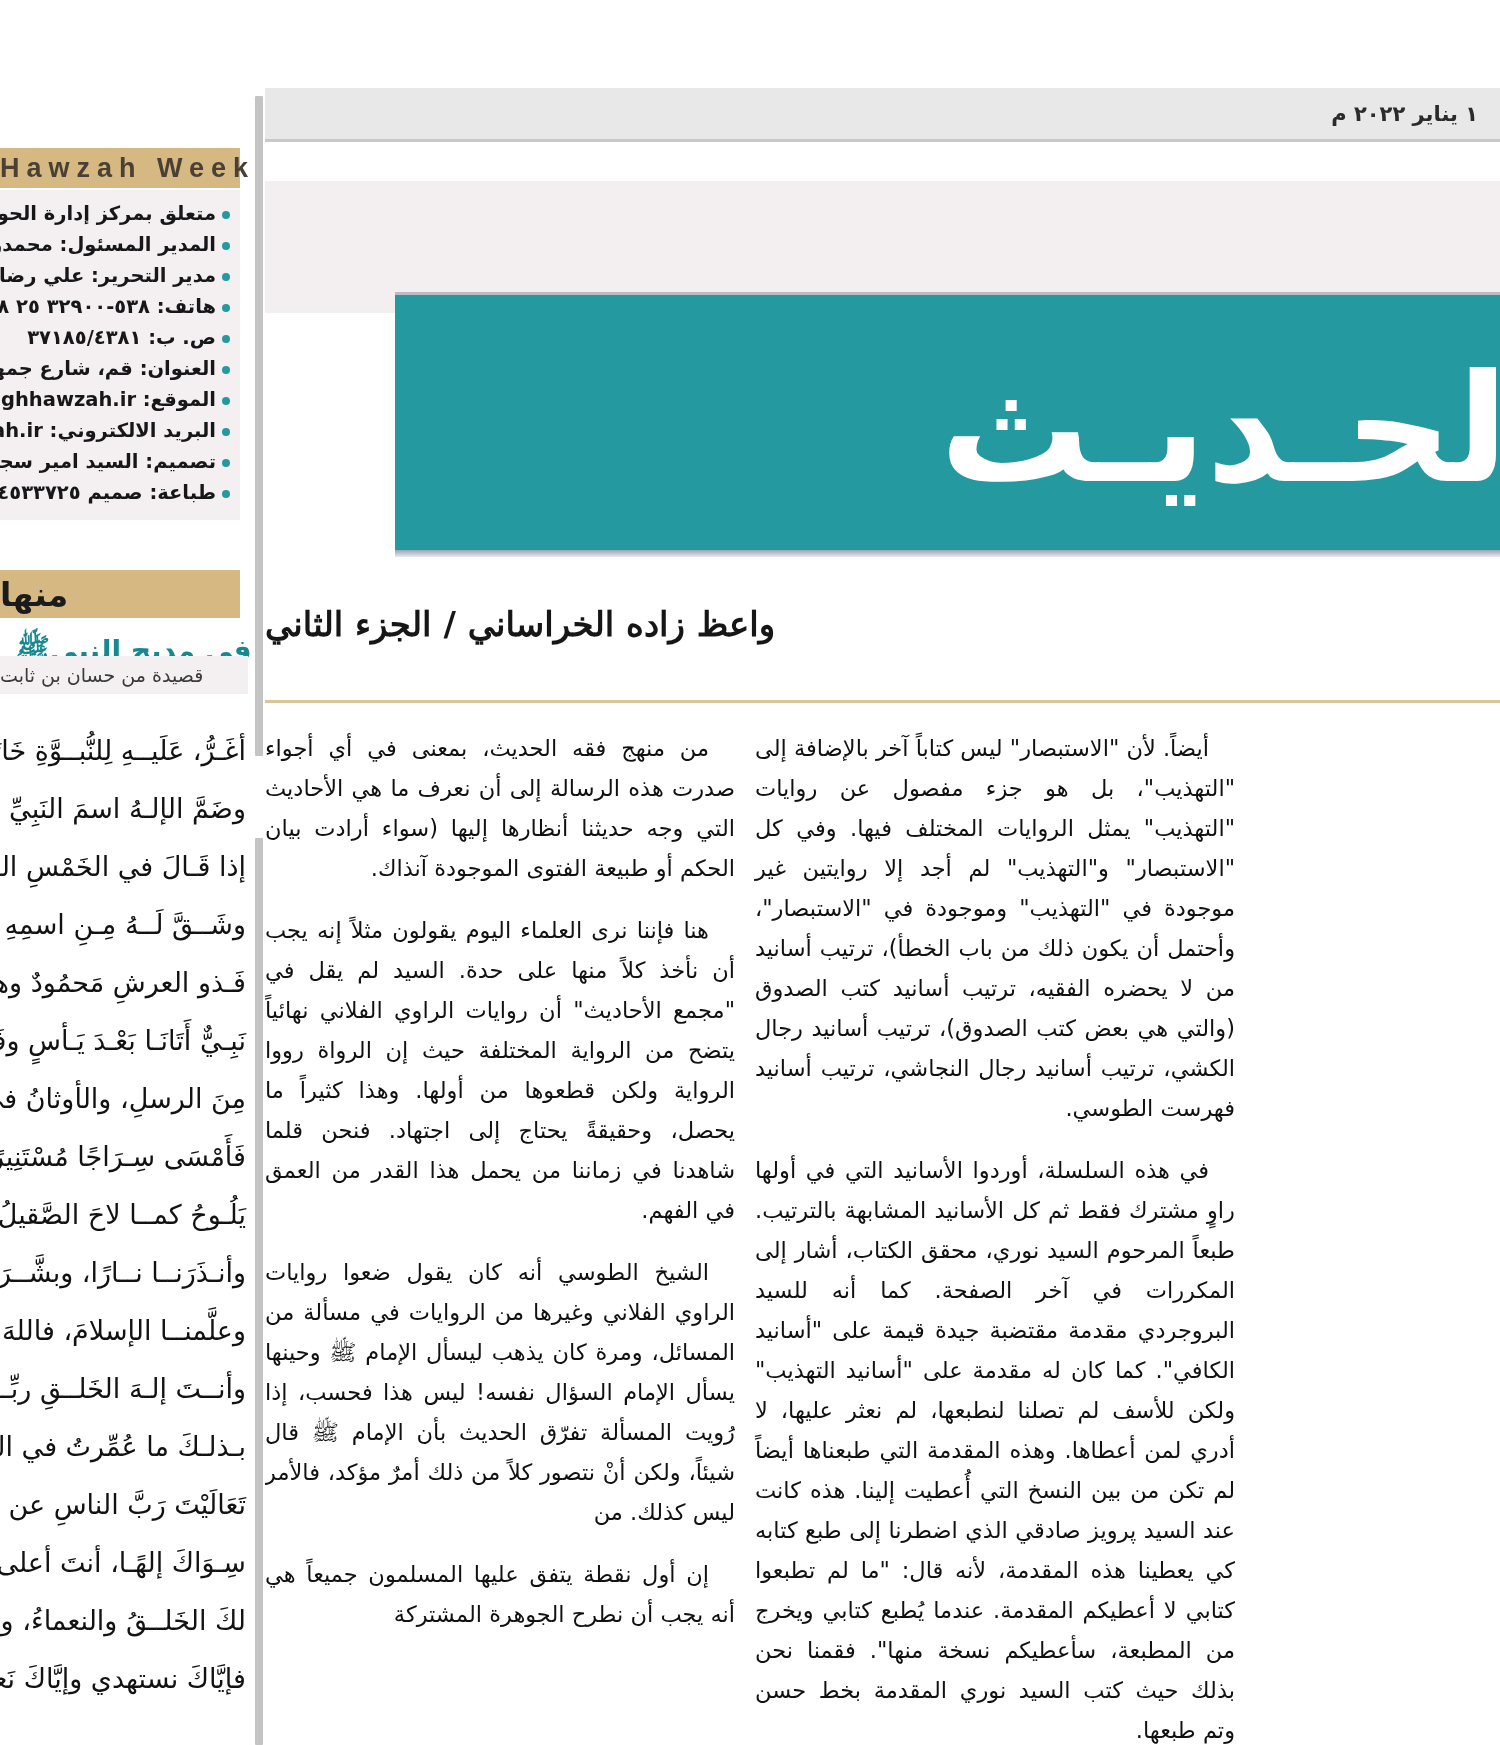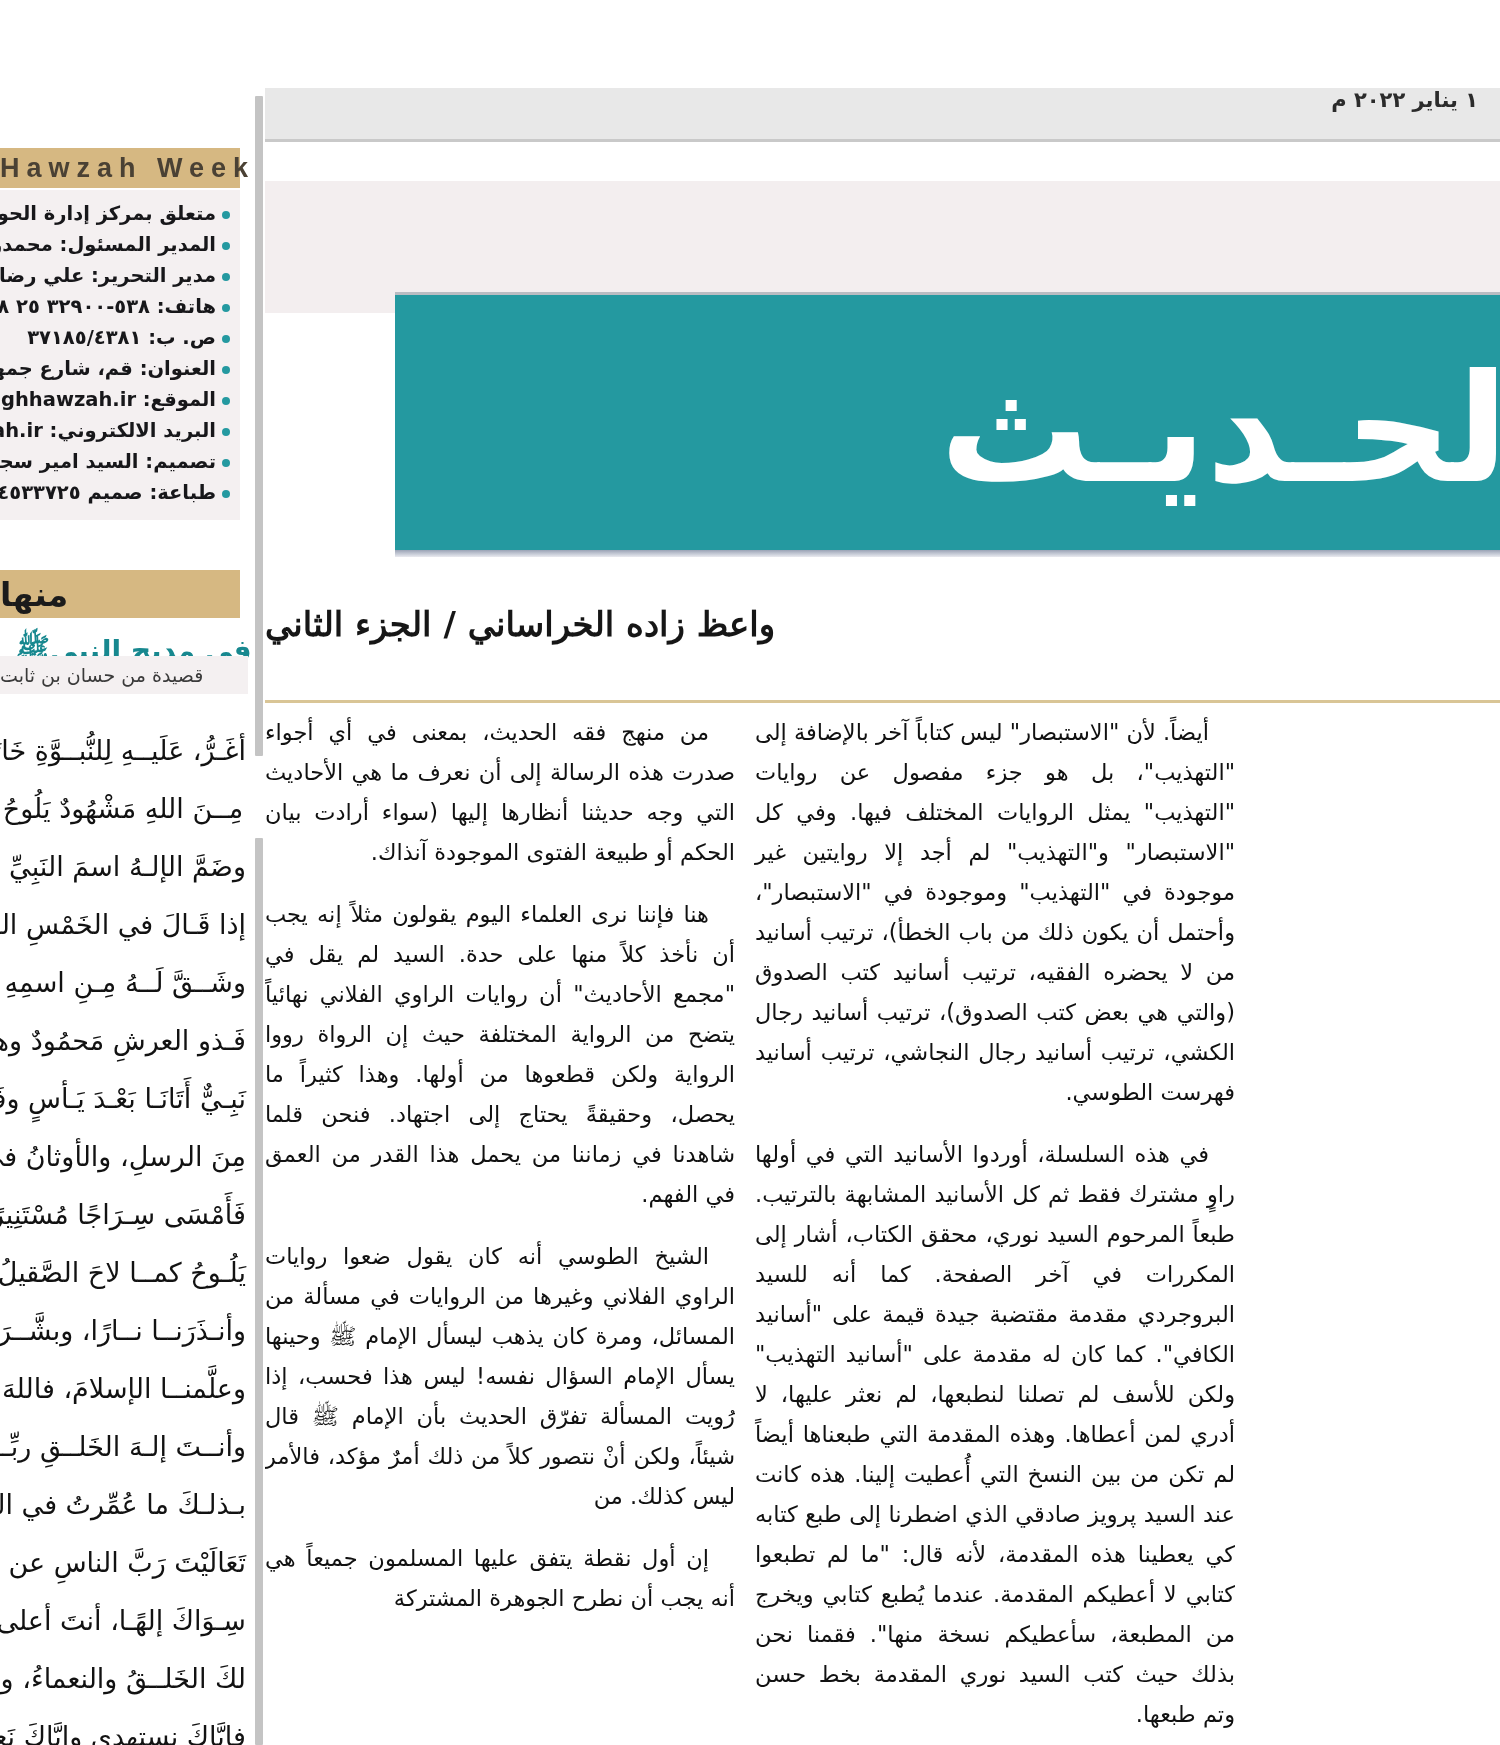--- a/index.html
+++ b/index.html
@@ -14,21 +14,21 @@
   
   .main{
     position:absolute;left:265px;top:0;width:1235px;height:1745px;
     background:#fff;
   }
 
   
   .header-strip{
     position:absolute;left:0;top:88px;width:1235px;height:54px;
     background:#e8e8e8;border-bottom:3px solid #c9c9c9;
-    display:flex;justify-content:flex-start;
+    display:flex;align-items:center;justify-content:flex-start;
     padding-left:0;box-sizing:border-box;
   }
   .header-date{
     font-size:21px;color:#2b2b2b;font-weight:600;
     padding-right:22px;direction:rtl;white-space:nowrap;
     font-family:"DejaVu Sans",sans-serif;
   }
   .header-pale{
     position:absolute;left:0;top:181px;width:1235px;height:132px;
     background:#f3eeef;
@@ -77,21 +77,21 @@
   }
   .col{
     width:470px;padding:0 0 0 0;box-sizing:border-box;
     direction:rtl;text-align:justify;
     font-size:22.5px;line-height:40px;color:#111;
     font-family:"DejaVu Sans",sans-serif;
     overflow:hidden;
   }
   .col.mid{width:500px;margin-right:265px;padding-left:20px;}
   .col.right{width:470px;padding-right:0px;}
-  .col p{margin:0 0 22px 0;text-indent:26px;}
+  .col p{margin:16px 0 22px 0;text-indent:26px;}
 
   
   .sidebar{
     position:absolute;left:0;top:0;width:252px;height:1745px;
     background:#ffffff;
   }
   .sb-divider{
     position:absolute;left:255px;top:96px;width:8px;height:660px;
     background:#c4c4c4;border-radius:1px;
   }
@@ -275,21 +275,20 @@
       <span><span>في مديح النبي</span><span class="sw">ﷺ</span></span>
     </div>
 
     <div class="poem-sub">
       <span>قصيدة من حسان بن ثابت</span>
     </div>
 
     <div class="poem-body" id="poem-body">
         <div class="verse">
           <div class="hemi-a">أغَـرُّ، عَلَيــهِ لِلنُّبــوَّةِ خَاتَمٌ</div>
-          <div class="hemi-b">مِــنَ اللهِ مَشْهُودٌ يَلُوحُ</div>
         </div>
         <div class="verse">
           <div class="hemi-a">وضَمَّ الإلـهُ اسمَ النَبِيِّ إلى اسمِهِ</div>
           <div class="hemi-b">إذا قَـالَ في الخَمْسِ المُؤَذِّنُ</div>
         </div>
         <div class="verse">
           <div class="hemi-a">وشَــقَّ لَــهُ مِـنِ اسمِهِ لِيُجِلَّـهُ</div>
           <div class="hemi-b">فَـذو العرشِ مَحمُودٌ وهذا مُحَمَّدُ</div>
         </div>
         <div class="verse">

